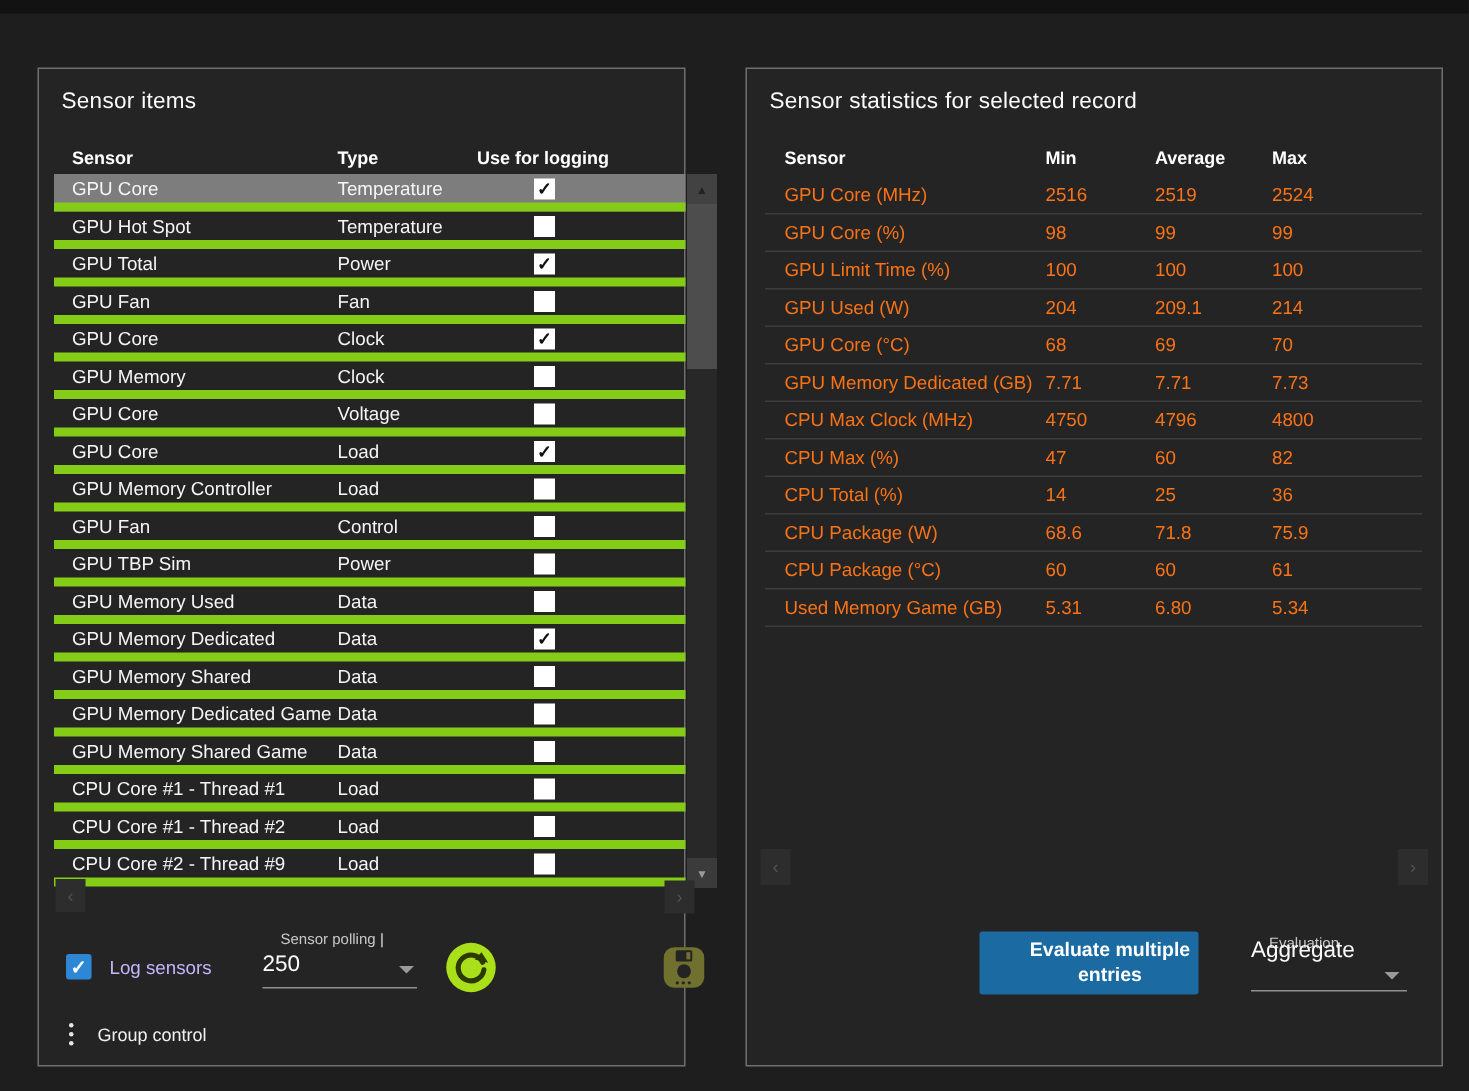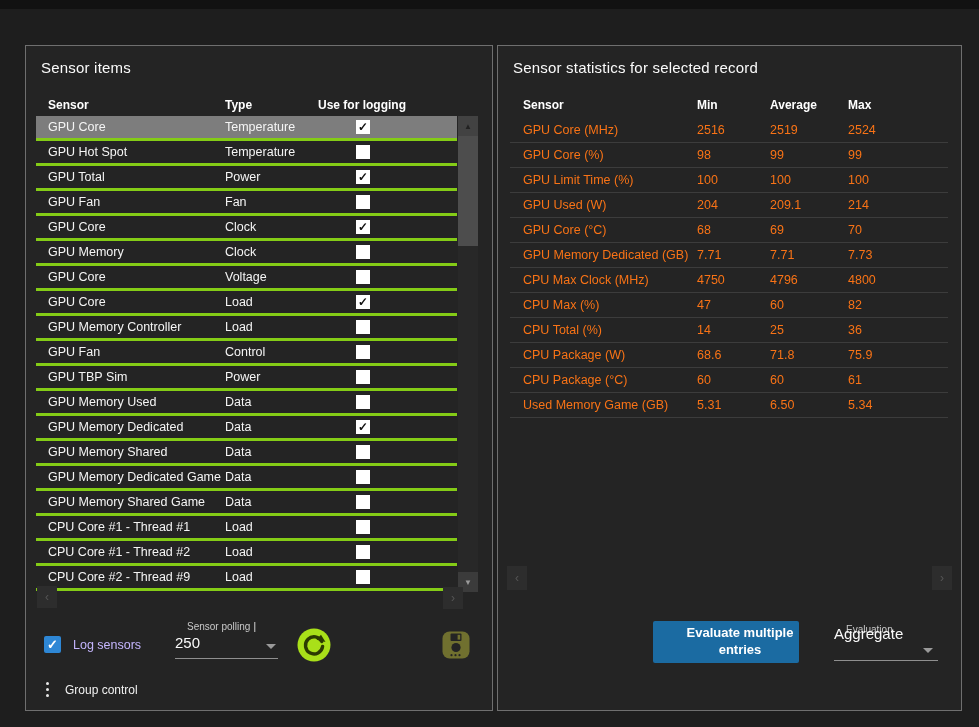--- a/index.html
+++ b/index.html
@@ -10,41 +10,41 @@
     color:#f2f2f2;
     position:relative;
     overflow:hidden;
   }
   .topstrip { position:absolute; left:0; top:0; width:979px; height:9px; background:#121212; }
 
   .panel {
     position:absolute; top:45px; height:666px;
     border:1px solid #6f6f6f; background:#242424;
   }
-  .panel-left  { left:25px;  width:468px; }
+  .panel-left  { left:25px;  width:432px; }
   .panel-right { left:497px; width:465px; }
 
   .panel-title {
     position:absolute; left:15px; top:13px;
     font-size:15px; font-weight:500; color:#fafafa; letter-spacing:.2px;
   }
 
   
   .lheader, .srow {
     display:grid; grid-template-columns:177px 93px 1fr;
     align-items:center;
   }
   .lheader {
     position:absolute; left:10px; top:50px; width:421px; height:18px;
     padding-left:12px; font-size:12px; font-weight:bold; color:#ffffff;
   }
   .sensor-list { position:absolute; left:10px; top:70px; width:421px; height:476px; }
   .srow {
     height:25px; padding-left:12px;
-    border-bottom:3px solid #84cc16;
+    border-bottom:6px solid #84cc16;
     font-size:12.5px; color:#f5f5f5; cursor:default;
   }
   .srow.selected { background:#7d7d7d; }
   .cell-check { display:flex; }
   .cb {
     width:14px; height:14px; background:#ffffff; margin-left:38px;
     display:flex; align-items:center; justify-content:center;
     color:#101010; font-size:12px; font-weight:900; line-height:1;
   }
 
@@ -384,21 +384,21 @@
       </div>
       <div class="stat-row">
         <div>CPU Package (°C)</div>
         <div>60</div>
         <div>60</div>
         <div>61</div>
       </div>
       <div class="stat-row">
         <div>Used Memory Game (GB)</div>
         <div>5.31</div>
-        <div>6.50</div>
+        <div>6.80</div>
         <div>5.34</div>
       </div>
     </div>
 
   <div class="ghost-btn" style="left:9px; top:520px; height:24px;">‹</div>
   <div class="ghost-btn" style="left:434px; top:520px; height:24px;">›</div>
 
   <button class="evaluate-btn">
     <span>Evaluate multiple entries</span>
   </button>

